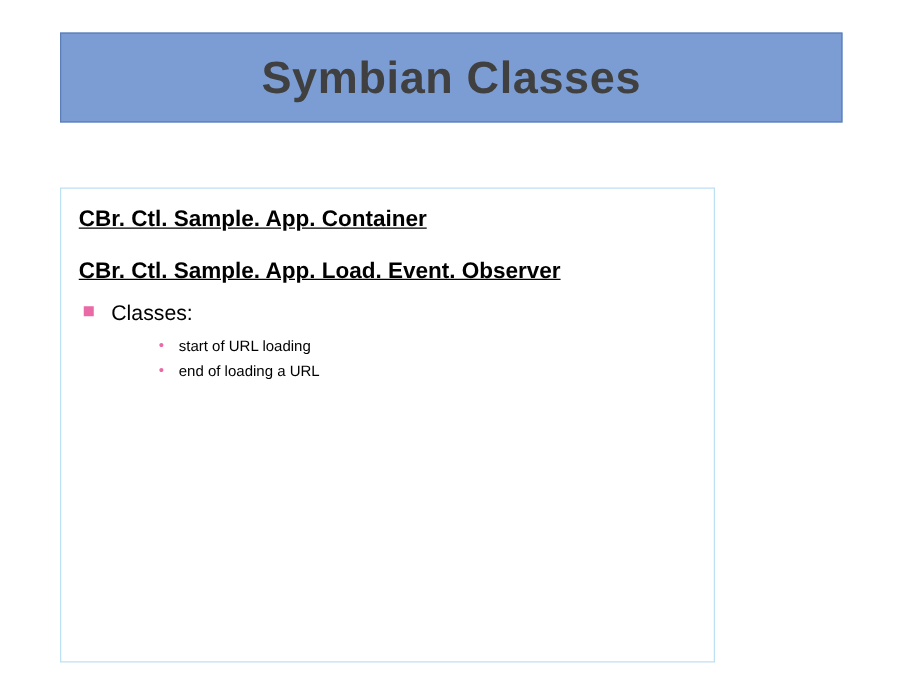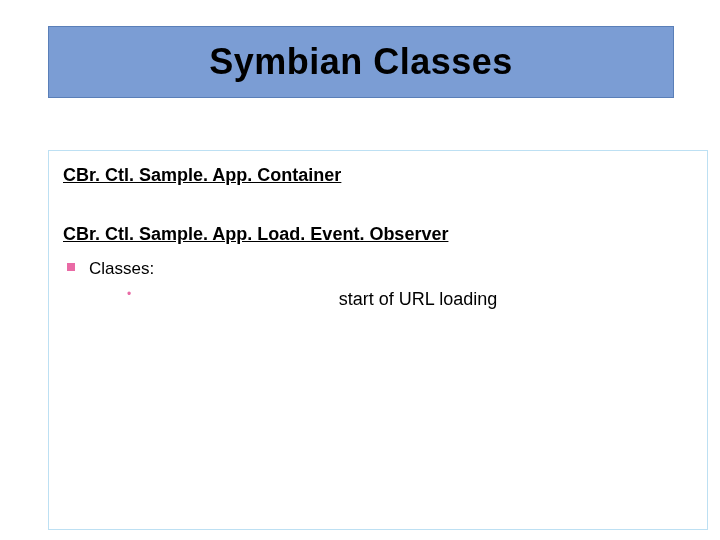--- a/index.html
+++ b/index.html
@@ -26,43 +26,43 @@
     background: #7b9dd4;
     border: 1px solid #5a7fb8;
     display: flex;
     align-items: center;
     justify-content: center;
   }
   .title-text {
     font-family: Verdana, Geneva, sans-serif;
     font-weight: bold;
     font-size: 36px;
-    color: #000000;
+    color: #404040;
     letter-spacing: 0.5px;
   }
   .content {
     position: absolute;
     left: 48px;
     top: 150px;
-    width: 660px;
+    width: 524px;
     border: 1px solid #bde0f3;
     background: #ffffff;
     padding: 10px 14px 14px 14px;
     box-sizing: border-box;
     min-height: 380px;
   }
   .heading {
     font-size: 18px;
     font-weight: bold;
     text-decoration: underline;
     color: #000000;
     margin: 4px 0 8px 0;
   }
   .sec2 {
-    margin-top: 38px;
+    margin-top: 20px;
   }
   ul.block {
     list-style: none;
     margin: 0 0 6px 0;
     padding: 0;
   }
   ul.block > li {
     position: relative;
     padding: 5px 0 5px 26px;
     font-size: 17px;
@@ -79,24 +79,23 @@
     background: #e96aa5;
   }
   ul.sub {
     list-style: none;
     margin: 4px 0 0 0;
     padding: 0 0 0 34px;
   }
   ul.sub > li {
     position: relative;
     padding: 1px 0 1px 20px;
-    font-size: 18px;
+    font-size: 12px;
     color: #000000;
     line-height: 1.5;
-    text-align: center;
   }
   ul.sub > li::before {
     content: "•";
     position: absolute;
     left: 4px;
     top: 0;
     font-size: 12px;
     color: #e96aa5;
   }
 </style>
@@ -114,18 +113,19 @@
     <div class="heading">CBr. Ctl. Sample. App. Container</div>
     <ul class="block">
     </ul>
 
     <div class="heading sec2">CBr. Ctl. Sample. App. Load. Event. Observer</div>
     <ul class="block">
       <li>
         <span>Classes:</span>
         <ul class="sub">
           <li>start of URL loading</li>
+          <li>end of loading a URL</li>
         </ul>
       </li>
     </ul>
 
   </div>
 </div>
 
 </body></html>

